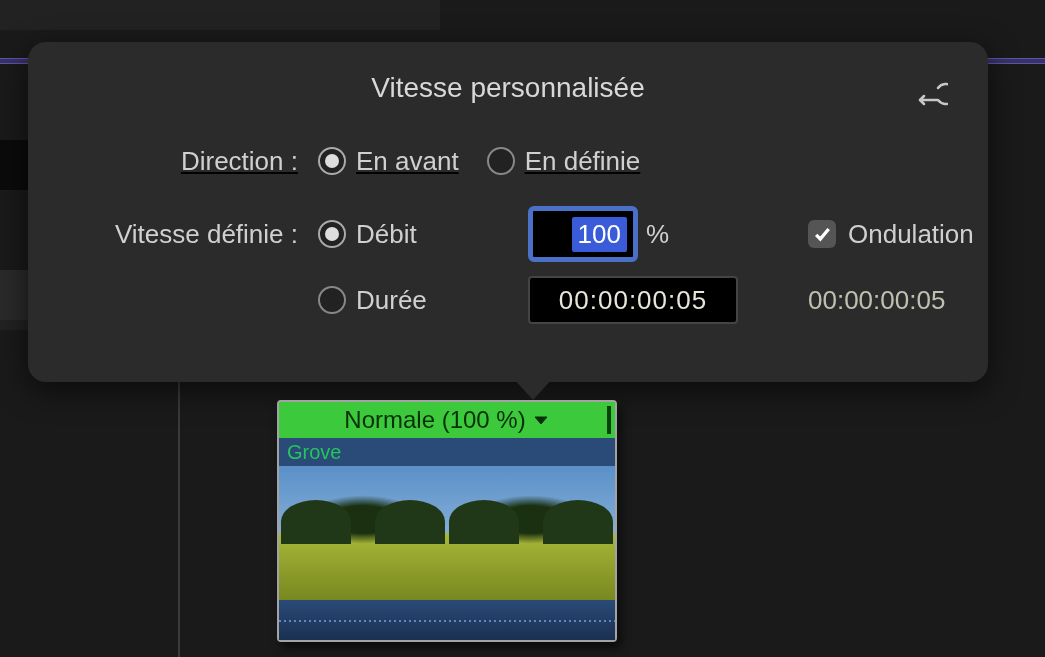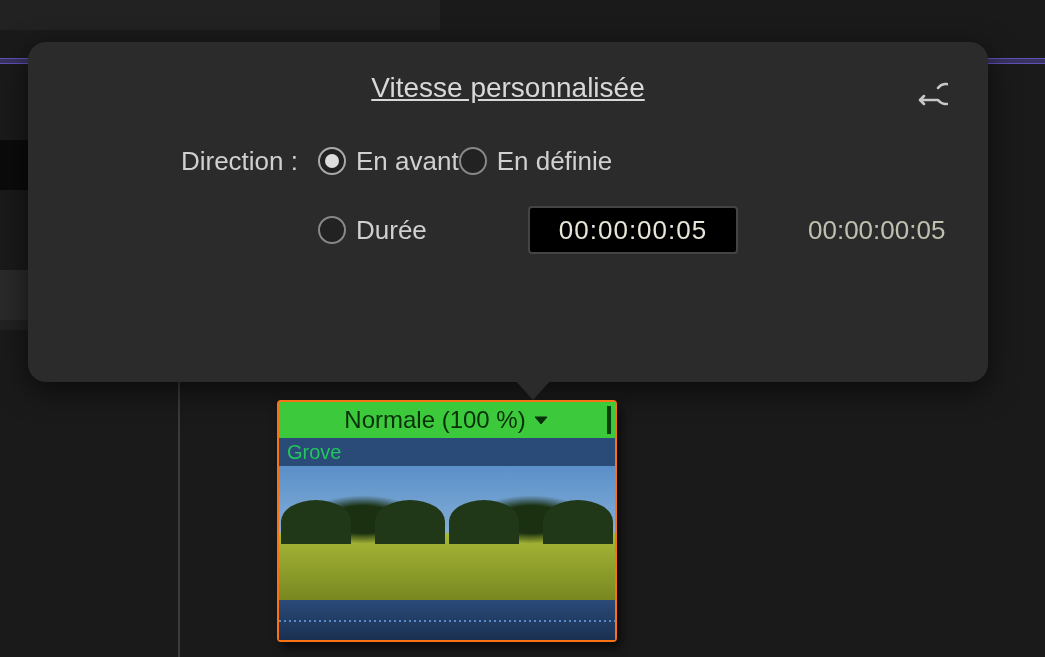--- a/index.html
+++ b/index.html
@@ -38,47 +38,47 @@
       border-left: 20px solid transparent;
       border-right: 20px solid transparent;
       border-top: 22px solid #2b2b2c;
     }
     .popover-title {
       text-align: center;
       color: #d8d8d8;
       font-size: 28px;
       font-weight: 400;
       margin-bottom: 30px;
-      text-decoration: underline;
     }
     .undo-btn {
       position: absolute;
       right: 40px;
       top: 40px;
       width: 34px;
       height: 34px;
       cursor: pointer;
     }
     .undo-btn svg { stroke: #c8c8c8; fill: none; stroke-width: 2.5; }
 
     .form-row {
       display: flex;
       align-items: center;
       margin-bottom: 18px;
       min-height: 54px;
+      text-decoration: underline;
     }
     .form-label {
       width: 250px;
       text-align: right;
       color: #d0d0d0;
       font-size: 26px;
       font-weight: 400;
       padding-right: 20px;
     }
-    .radio-group { display: flex; align-items: center; }
+    .radio-group { display: flex; gap: 28px; align-items: center; }
     .radio-item { display: flex; align-items: center; gap: 10px; cursor: pointer; }
     .radio {
       width: 28px;
       height: 28px;
       border: 2.5px solid #888;
       border-radius: 50%;
       display: flex;
       align-items: center;
       justify-content: center;
       background: #222;
@@ -147,21 +147,21 @@
       color:#c0c0b0; font-size:26px; padding-left: 20px;
       font-variant-numeric: tabular-nums;
     }
 
     
     .clip {
       position: absolute;
       left: 277px;
       top: 400px;
       width: 340px;
-      border: 2px solid #f97316;
+      border: 2px solid #a3a3a3;
       border-radius: 4px;
       background: #1a2a40;
       box-shadow: 4px 6px 10px rgba(0,0,0,0.6);
     }
     .clip-header {
       height: 36px;
       background: #3cc93c;
       display:flex;
       align-items:center;
       justify-content:center;
@@ -220,20 +220,41 @@
         <span class="radio checked"></span>
         <span class="radio-label">En avant</span>
       </div>
       <div class="radio-item">
         <span class="radio"></span>
         <span class="radio-label">En définie</span>
       </div>
     </div>
   </div>
 
+  <div class="row-cols" style="margin-bottom:14px;">
+    <div class="form-label">Vitesse définie :</div>
+    <div class="radio-item">
+      <span class="radio checked"></span>
+      <span class="radio-label">Débit</span>
+    </div>
+    <div class="rate-input-wrap">
+      <div class="rate-input-box">
+        <span class="rate-input-inner">100</span>
+      </div>
+      <span class="pct">%</span>
+    </div>
+    <div class="checkbox-item">
+      <span class="checkbox">
+        <svg viewBox="0 0 24 24" width="20" height="20">
+            <path d="M5 13 L10 18 L20 6"></path>
+          </svg>
+      </span>
+      <span class="checkbox-label">Ondulation</span>
+    </div>
+  </div>
 
   <div class="row-cols">
     <div></div>
     <div class="radio-item">
       <span class="radio"></span>
       <span class="radio-label">Durée</span>
     </div>
     <div>
       <div class="duration-box">00:00:00:05</div>
     </div>

